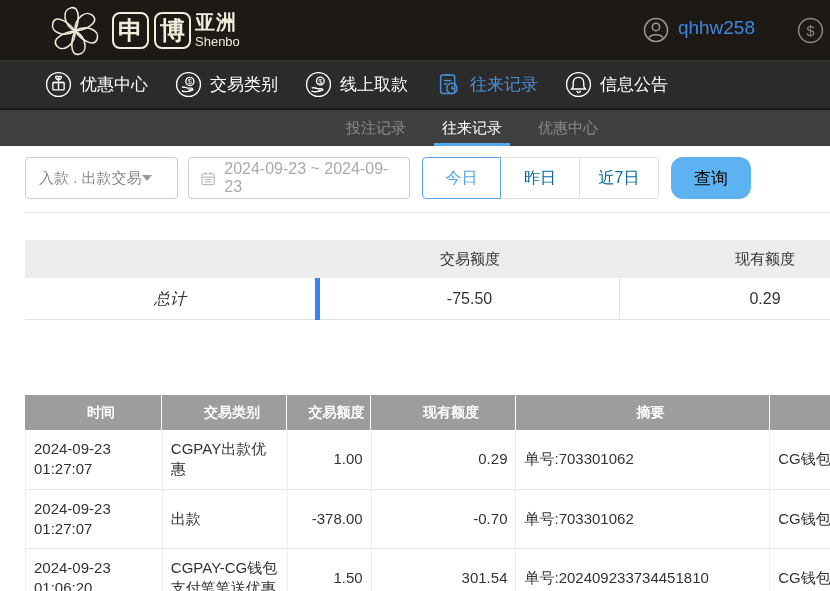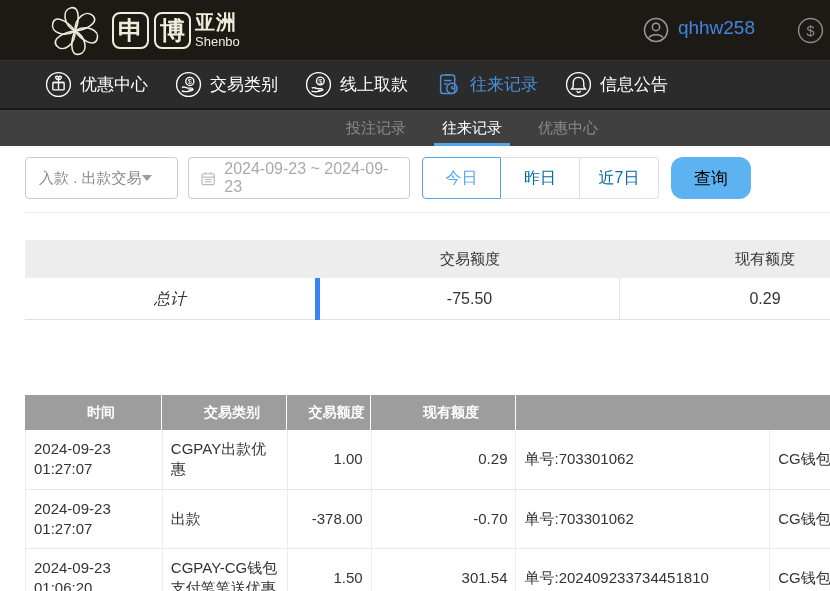--- a/index.html
+++ b/index.html
@@ -234,20 +234,21 @@
     <div class="sc-3">0.29</div>
   </div>
 </div>
 
 <div class="tx-table">
   <div class="tx-head">
     <div class="c-time">时间</div>
     <div class="c-type">交易类别</div>
     <div class="c-amt">交易额度</div>
     <div class="c-bal">现有额度</div>
+    <div class="c-memo">摘要</div>
     <div class="c-extra"></div>
   </div>
 
   <div class="tx-row">
     <div class="c-time">2024-09-23 01:27:07</div>
     <div class="c-type">CGPAY出款优惠</div>
     <div class="c-amt">1.00</div>
     <div class="c-bal">0.29</div>
     <div class="c-memo">单号:703301062</div>
     <div class="c-extra">CG钱包-</div>

